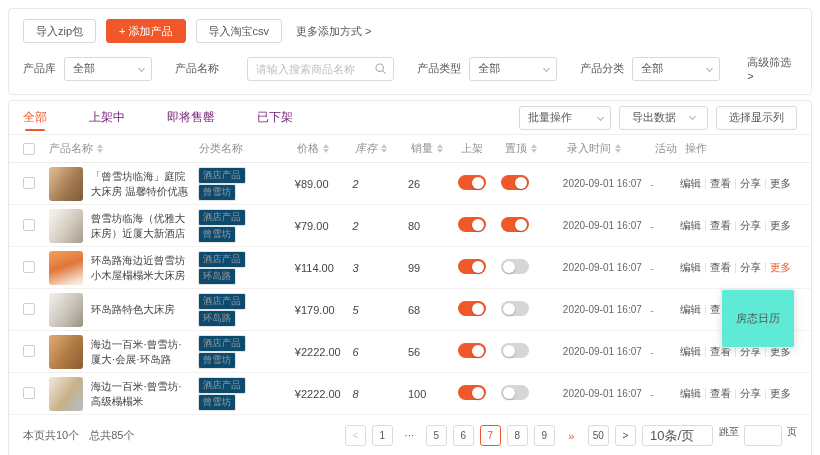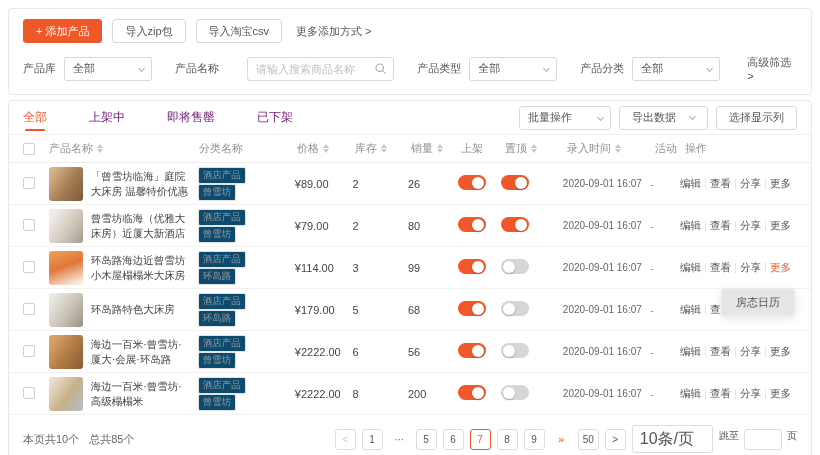--- a/index.html
+++ b/index.html
@@ -42,21 +42,21 @@
   .tabs-right { margin-left:auto; display:flex; gap:8px; align-items:center; }
   .btn .bcaret { width:5px; height:5px; border-right:1px solid #b0b0b0;
     border-bottom:1px solid #b0b0b0; transform:rotate(45deg); margin-left:14px; margin-top:-3px; }
   
   .tbl { width:100%; }
   .tr { display:flex; align-items:center; border-bottom:1px solid #f2f2f2; min-height:42px; padding:0 14px; }
   .tr.head { min-height:28px; border-bottom:1px solid #ededed; }
   .td { font-size:11px; color:#444; padding-right:6px; }
   .head .td { color:#919191; display:flex; align-items:center; }
   .c-check{ width:26px; } .c-name{ width:150px; display:flex; align-items:center; }
-  .c-tags{ width:98px; } .c-price{ width:58px; } .c-stock{ width:56px; }
+  .c-tags{ width:98px; } .c-price{ width:58px; } .c-stock{ width:56px;font-style:italic; }
   .c-sales{ width:50px; } .c-on{ width:44px; } .c-top{ width:62px; }
   .c-time{ width:88px; font-size:10px; color:#666; } .c-act{ width:30px; color:#999; }
   .c-ops{ flex:1; display:flex; align-items:center; gap:4px; position:relative; }
   .head .c-time{ font-size:11px; color:#919191; }
   .cb { width:12px; height:12px; border:1px solid #cfcfcf; border-radius:2px;
     background:#fff; display:inline-block; cursor:pointer; }
   .sort { display:inline-flex; flex-direction:column; margin-left:4px; gap:1px; }
   .sort i { width:0; height:0; border-left:3px solid transparent; border-right:3px solid transparent; display:block; }
   .sort .up { border-bottom:4px solid #c8c8c8; }
   .sort .dn { border-top:4px solid #c8c8c8; }
@@ -72,49 +72,49 @@
   .tag { display:inline-block; border:1px solid #e3e3e3; background:#0c4a6e; color:#999;
     font-size:9.5px; border-radius:2px; padding:1px 4px; margin-right:4px; white-space:nowrap; }
   .toggle { width:28px; height:15px; border-radius:8px; position:relative; display:inline-block; cursor:pointer; }
   .toggle i { position:absolute; top:1.5px; width:12px; height:12px; background:#fff;
     border-radius:50%; box-shadow:0 1px 2px rgba(0,0,0,.25); }
   .toggle.on { background:#f0582a; } .toggle.on i { right:2px; }
   .toggle.off { background:#d6d6d6; } .toggle.off i { left:2px; }
   .op { font-size:10.5px; color:#555; cursor:pointer; white-space:nowrap;text-align:center; }
   .op.hl { color:#f0582a; }
   .sep { width:1px; height:10px; background:#e5e5e5; }
-  .popup { position:absolute; top:28px; right:2px; background:#e5e5e5; border:1px solid #ececec;
-    border-radius:3px; box-shadow:0 2px 8px rgba(0,0,0,.12); padding:5px 14px; font-size:11px;
+  .popup { position:absolute; top:28px; right:2px; background:#5eead4; border:1px solid #ececec;
+    border-radius:3px; box-shadow:0 2px 8px rgba(0,0,0,.12); padding:21px 14px; font-size:11px;
     color:#555; white-space:nowrap; z-index:9; cursor:pointer; }
   
   .tfoot { display:flex; align-items:center; padding:10px 14px 12px; }
   .summary { font-size:11px; color:#666; display:flex; gap:10px; }
   .pager { margin-left:auto; display:flex; align-items:center; gap:6px; }
   .pg { min-width:21px; height:21px; border:1px solid #dcdcdc; border-radius:3px; background:#fff;
     font-size:10px; color:#555; display:inline-flex; align-items:center; justify-content:center;
     padding:0 4px; cursor:pointer; }
   .pg.disabled { color:#c9c9c9; }
   .pg.current { border-color:#f0582a; color:#f0582a; }
   .pg.plain { border:none; background:transparent; }
   .pg.jumpnext { border:none; background:transparent; color:#f0582a; font-size:11px; }
-  .size-select { position:relative; height:28px; border:1px solid #dcdcdc; border-radius:3px;
-    font-size:16px; color:#555; display:inline-flex; align-items:center; padding:0 18px 0 7px; cursor:pointer; }
+  .size-select { position:relative; height:21px; border:1px solid #dcdcdc; border-radius:3px;
+    font-size:13px; color:#555; display:inline-flex; align-items:center; padding:0 18px 0 7px; cursor:pointer; }
   .jump { display:flex; gap:5px; font-size:10px; color:#555; }
   .jump input { width:38px; height:21px; border:1px solid #dcdcdc; border-radius:3px;
     outline:none; padding:0 5px; font-size:10px; }
 </style>
 </head>
 <body>
 
 <div class="page">
 
   <div class="card card-top">
     <div class="toolbar">
+      <button class="btn">导入zip包</button>
       <button class="btn btn-primary">+ 添加产品</button>
-      <button class="btn">导入zip包</button>
       <button class="btn">导入淘宝csv</button>
       <span class="link-plain">更多添加方式 &gt;</span>
     </div>
     <div class="filters">
       <span class="flabel">产品库</span>
       <span class="select sel-w">
         <span>全部</span>
         <span class="caret"></span>
       </span>
       <span class="gap16"></span>
@@ -367,21 +367,21 @@
         <div class="td c-check"><span class="cb"></span></div>
         <div class="td c-name">
           <div class="thumb img6"></div>
           <div class="pname">海边一百米·曾雪坊·高级榻榻米</div>
         </div>
         <div class="td c-tags">
           <span class="tag">酒店产品</span><span class="tag">曾雪坊</span>
         </div>
         <div class="td c-price">¥2222.00</div>
         <div class="td c-stock">8</div>
-        <div class="td c-sales">200</div>
+        <div class="td c-sales">100</div>
         <div class="td c-on"><span class="toggle on"><i></i></span></div>
         <div class="td c-top"><span class="toggle off"><i></i></span></div>
         <div class="td c-time">2020-09-01 16:07</div>
         <div class="td c-act">-</div>
         <div class="td c-ops">
           <span class="op">编辑</span>
             <span class="sep"></span>
           <span class="op">查看</span>
             <span class="sep"></span>
           <span class="op">分享</span>

